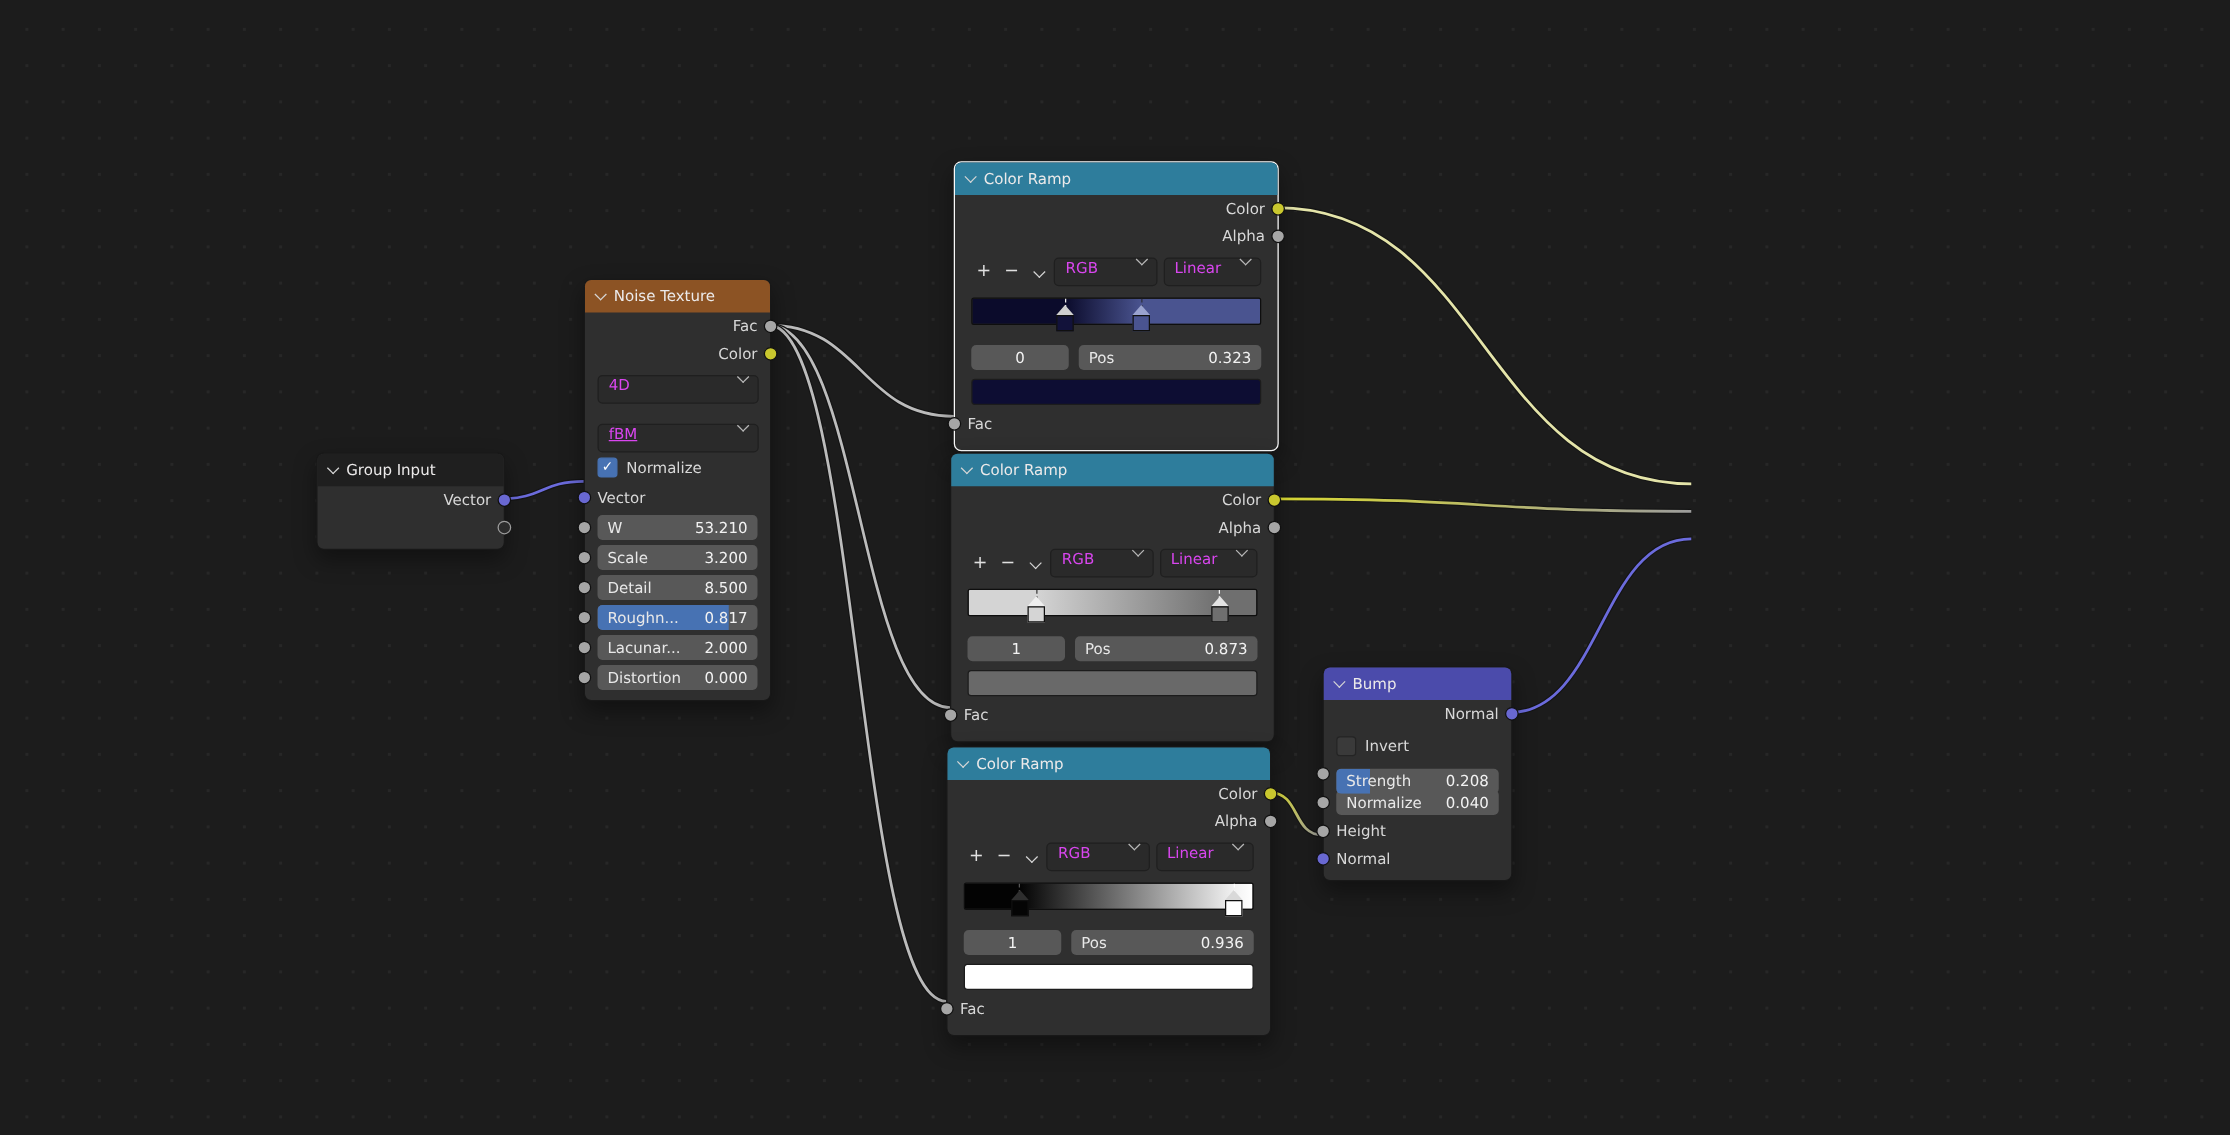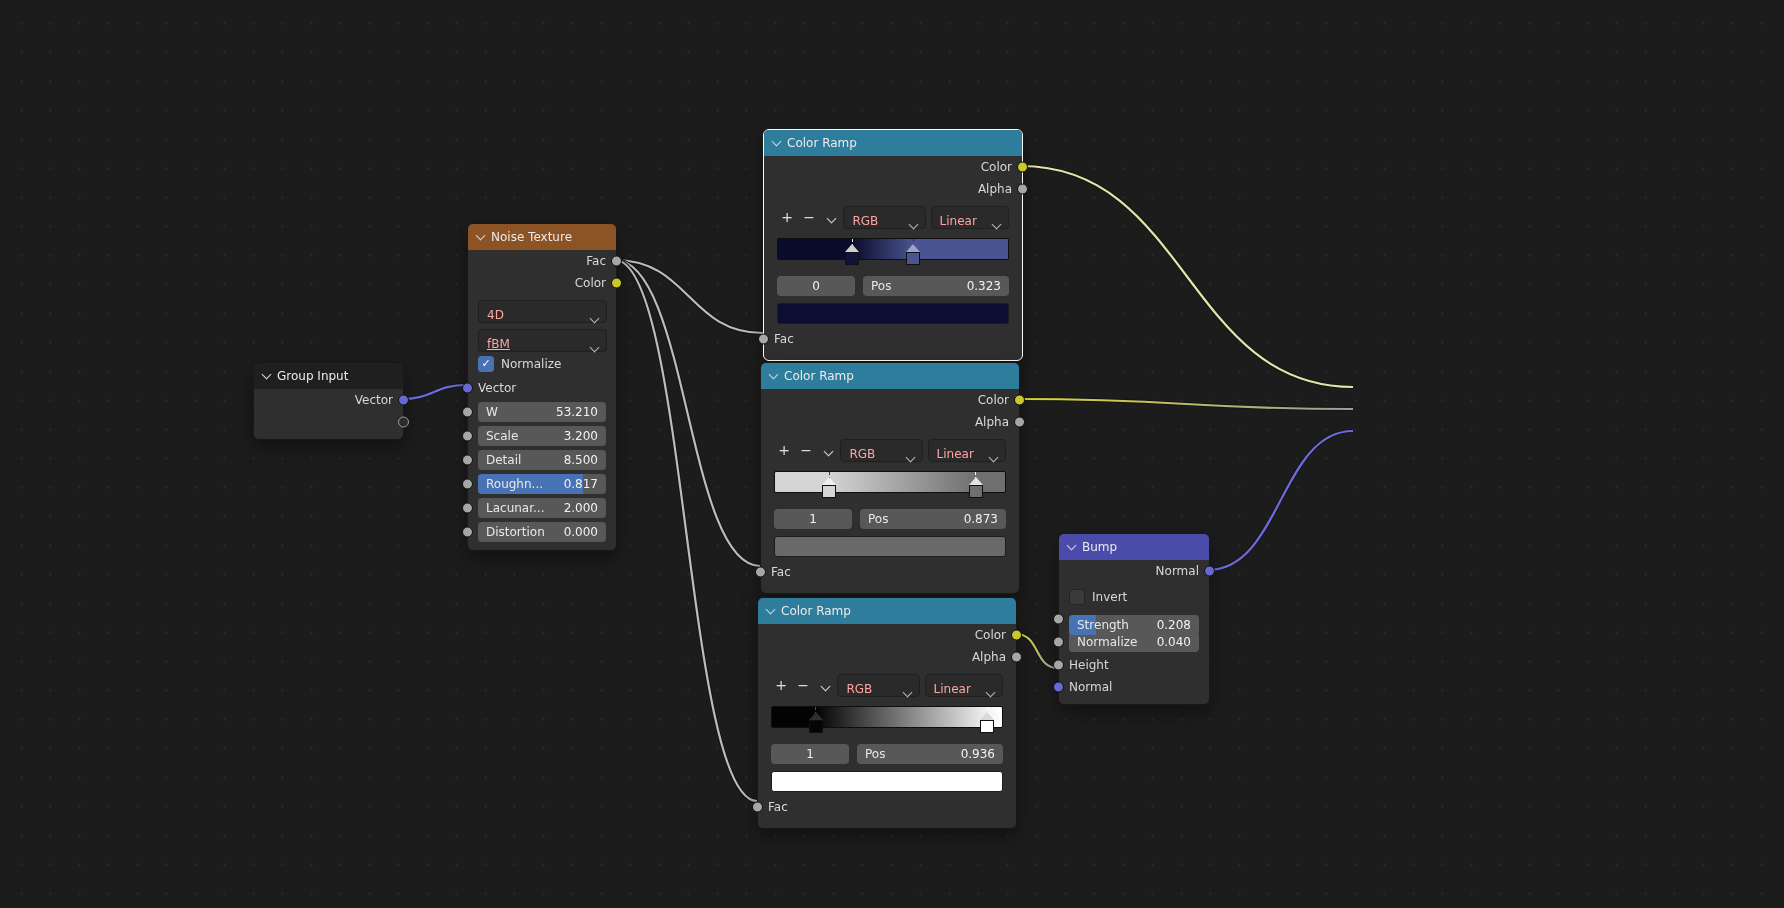--- a/index.html
+++ b/index.html
@@ -25,21 +25,21 @@
   .row{position:relative;height:22px;display:flex;align-items:center;padding:0 10px;}
   .row.out{justify-content:flex-end;}
   .sock{position:absolute;width:9px;height:9px;border-radius:50%;border:1.5px solid #101010;
         top:50%;transform:translateY(-50%);}
   .sock.r{right:-6px;} .sock.l{left:-6px;}
   .sock.gray{background:var(--socket-gray);} .sock.yellow{background:var(--socket-yellow);}
   .sock.vector{background:var(--socket-vector);}
   .sock.virtual{background:#2b2b2b;border:1.5px solid #9c9c9c;}
   .select{
     position:relative;height:21px;background:#2a2a2a;border:1px solid #1f1f1f;border-radius:4px;
-    display:flex;align-items:flex-end;justify-content:space-between;padding:0 8px;color:#fca5a5;
+    display:flex;align-items:flex-start;justify-content:space-between;padding:0 8px;color:#d946ef;
   }
   .select .chev{border-color:#b9b9b9;}
   .field{
     position:relative;height:20px;background:#585858;border-radius:4px;overflow:hidden;
     display:flex;align-items:center;justify-content:space-between;padding:0 8px;color:#f2f2f2;
   }
   .field .lab{position:relative;z-index:2;color:#e8e8e8;}
   .field .val{position:relative;z-index:2;}
   .field .fillbar{position:absolute;left:0;top:0;bottom:0;background:var(--slider-fill);z-index:1;width:0;}
   .cbrow{display:flex;align-items:center;gap:7px;}
@@ -122,21 +122,21 @@
     <div class="row out">
       <span>Color</span>
       <span class="sock r yellow"></span>
     </div>
     <div style="height:6px;"></div>
     <div class="select" style="margin:0 9px 0 10px;">
       <span>4D</span>
       <span class="chev"></span>
     </div>
     <div style="height:6px;"></div>
-    <div class="select" style="margin:0 9px 0 10px;text-decoration:underline;">
+    <div class="select" style="margin:10px 9px 0 10px;text-decoration:underline;">
       <span>fBM</span>
       <span class="chev"></span>
     </div>
     <div class="row cbrow" style="height:24px;">
       <span class="cb on"><span class="tick">✓</span></span>
       <span>Normalize</span>
     </div>
     <div class="row" style="height:24px;">
       <span class="sock l vector"></span>
       <span>Vector</span>

